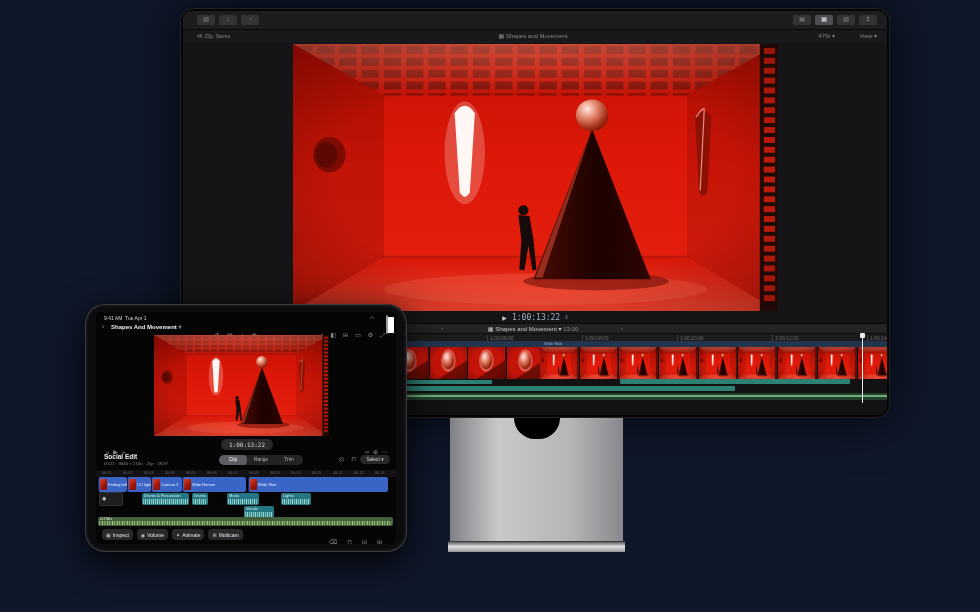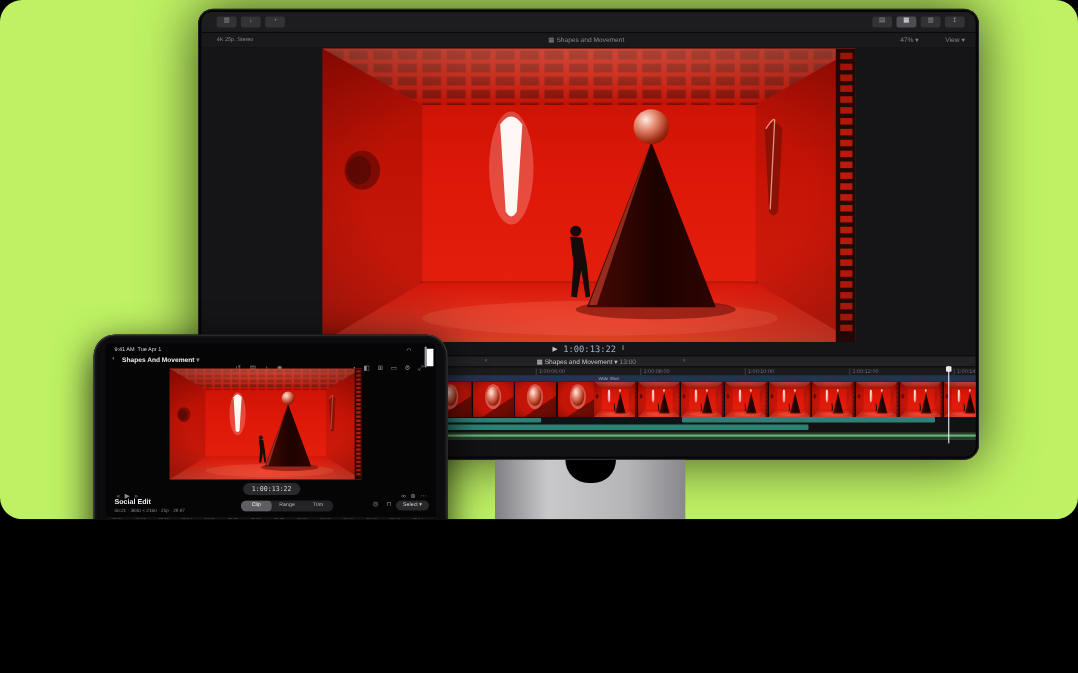--- a/index.html
+++ b/index.html
@@ -1,17 +1,17 @@
 <!DOCTYPE html>
 <html><head>
 <meta charset="utf-8">
 <style>
   html,body{margin:0;padding:0;background:#000;}
-  #stage{position:relative;width:980px;height:472px;background:#bef264;overflow:hidden;
-         font-family:"Liberation Sans",sans-serif;color:#ccc;border-radius:20px;}
+  #stage{position:relative;width:980px;height:612px;background:#0f172a;overflow:hidden;
+         font-family:"Liberation Sans",sans-serif;color:#ccc;}
   .abs{position:absolute;}
   
   .monitor{position:absolute;left:180px;top:8px;width:710px;height:410px;background:#050506;
            border-radius:14px;box-shadow:inset 0 0 0 1px #232326,0 0 50px rgba(0,0,0,.7);}
   .screen{position:absolute;left:3px;top:3px;width:704px;height:404px;background:#121214;
           border-radius:9px;overflow:hidden;}
   .stand{position:absolute;left:450px;top:418px;width:173px;height:134px;
          background:linear-gradient(90deg,#808084,#c9c9cc 28%,#b5b5b8 70%,#88888c);}
   .stand-notch{position:absolute;left:50%;top:0;transform:translateX(-50%);width:46px;height:21px;
          background:#000;border-radius:0 0 24px 24px;}

